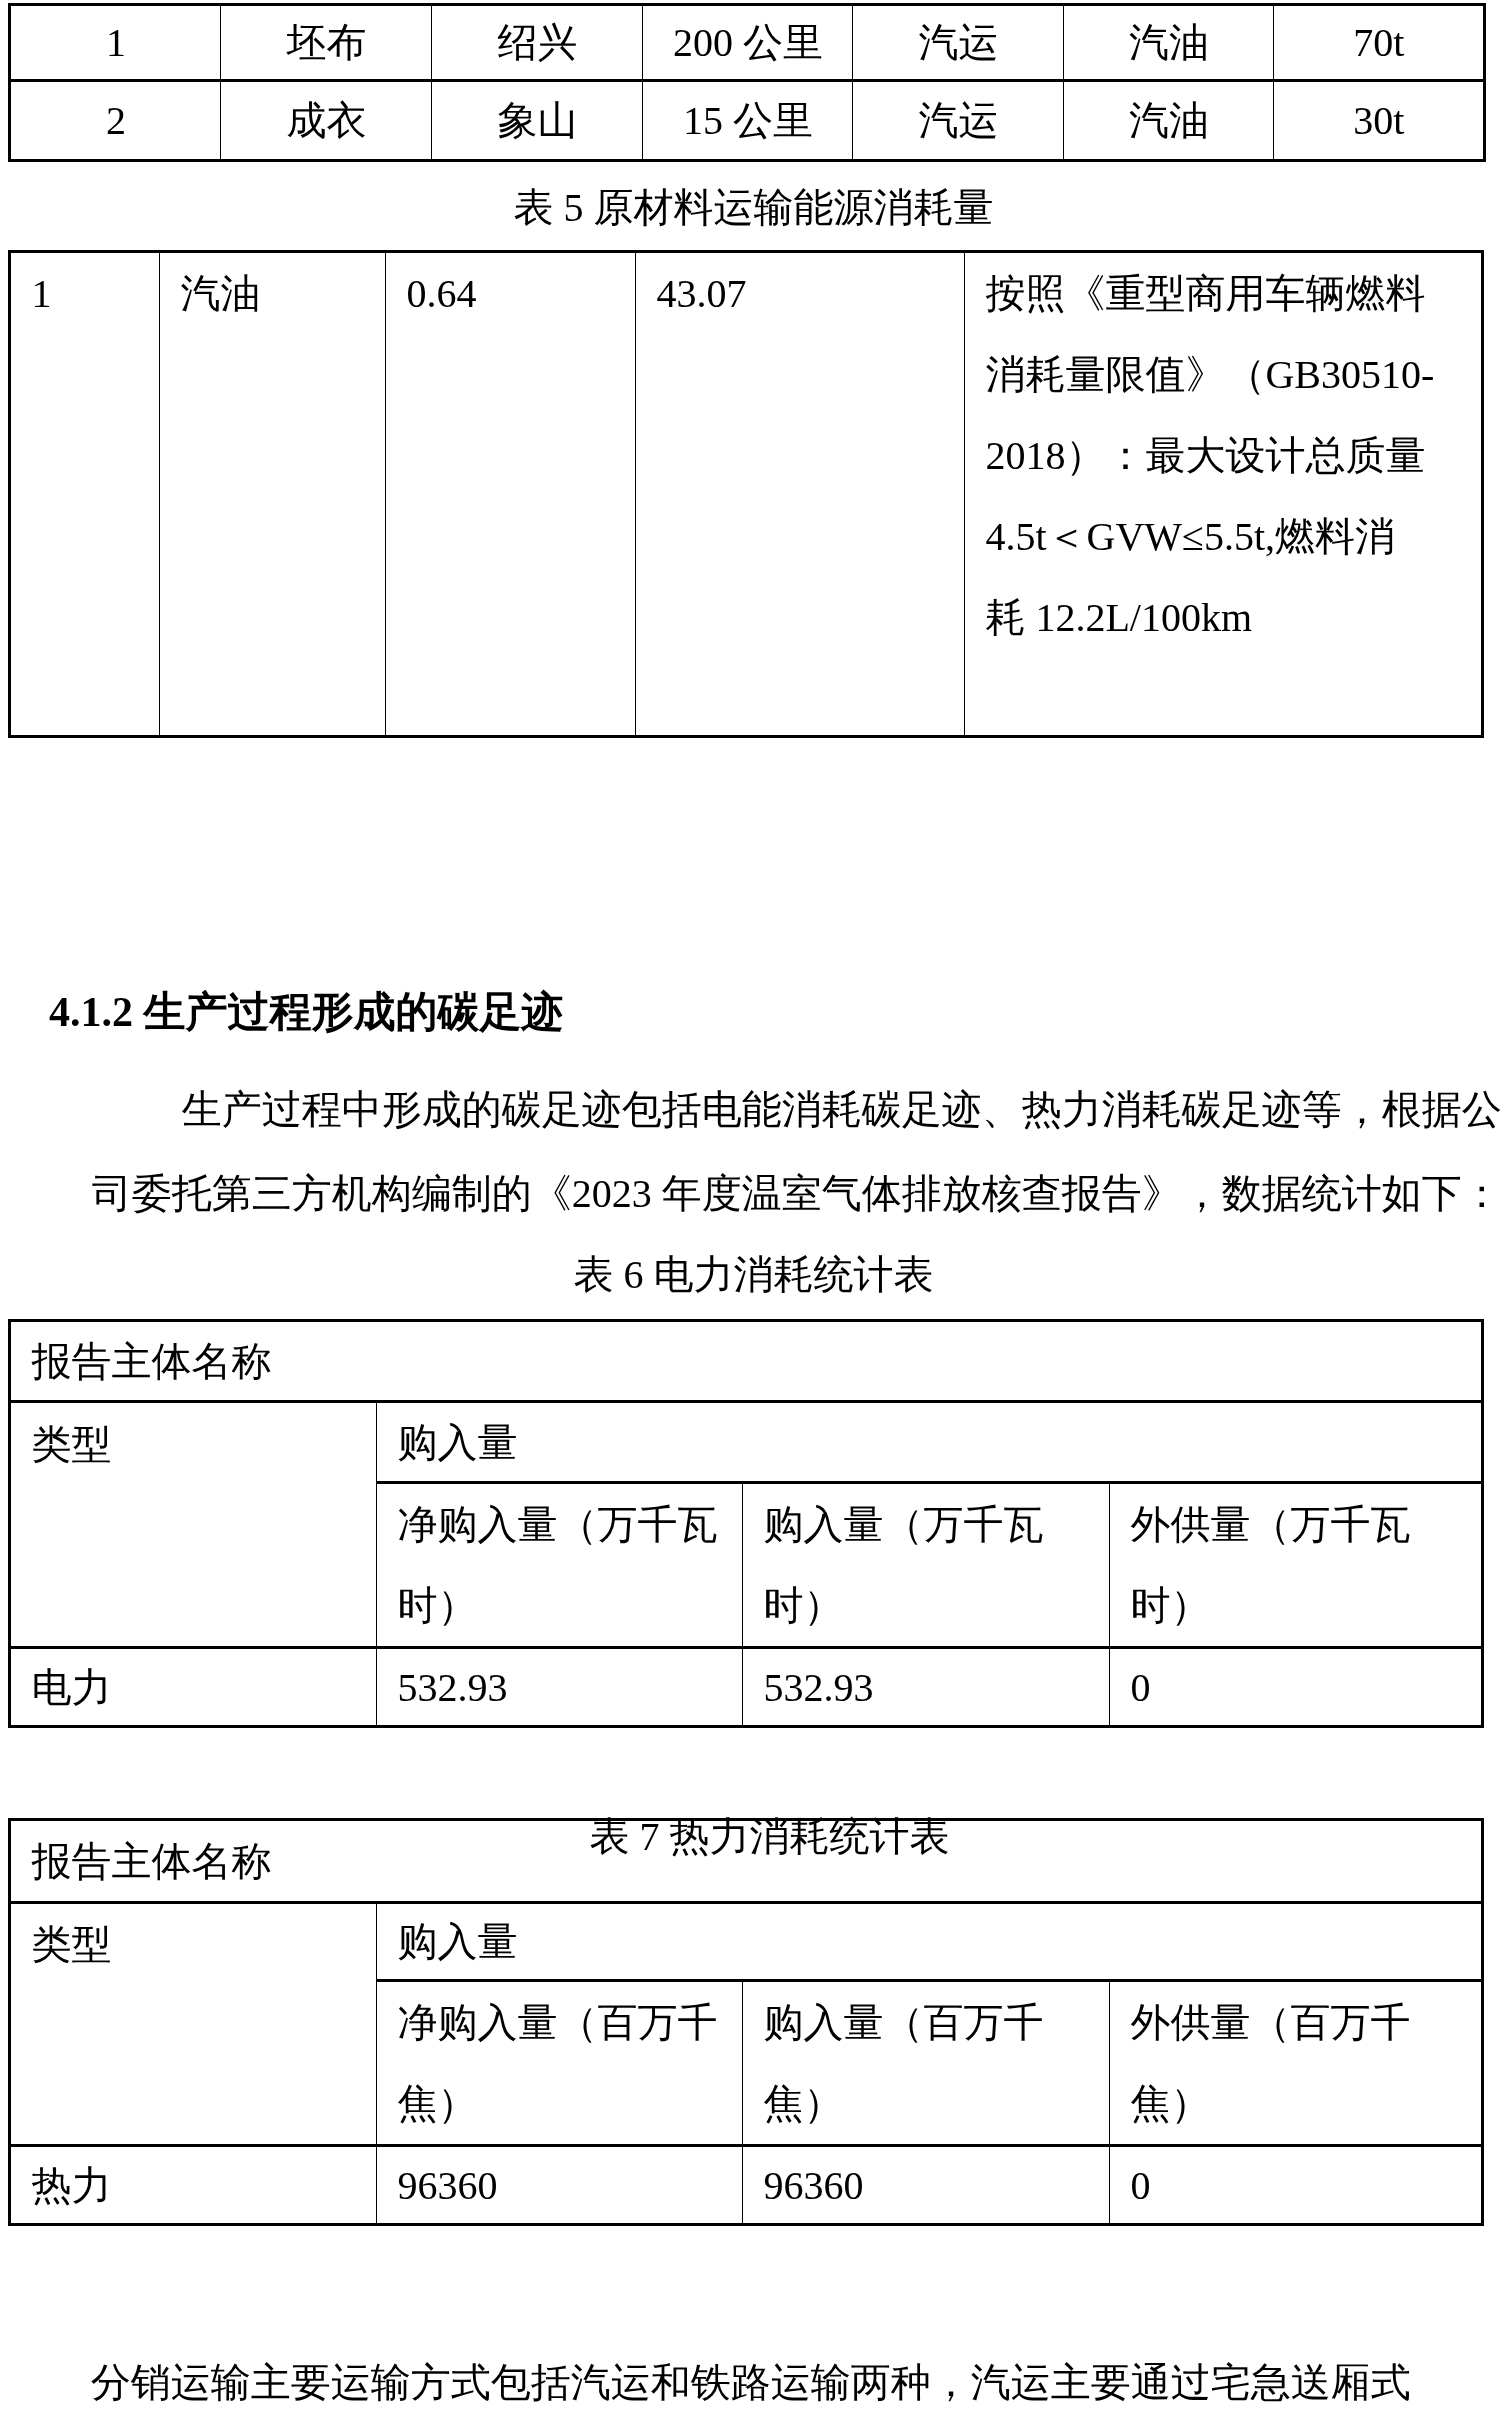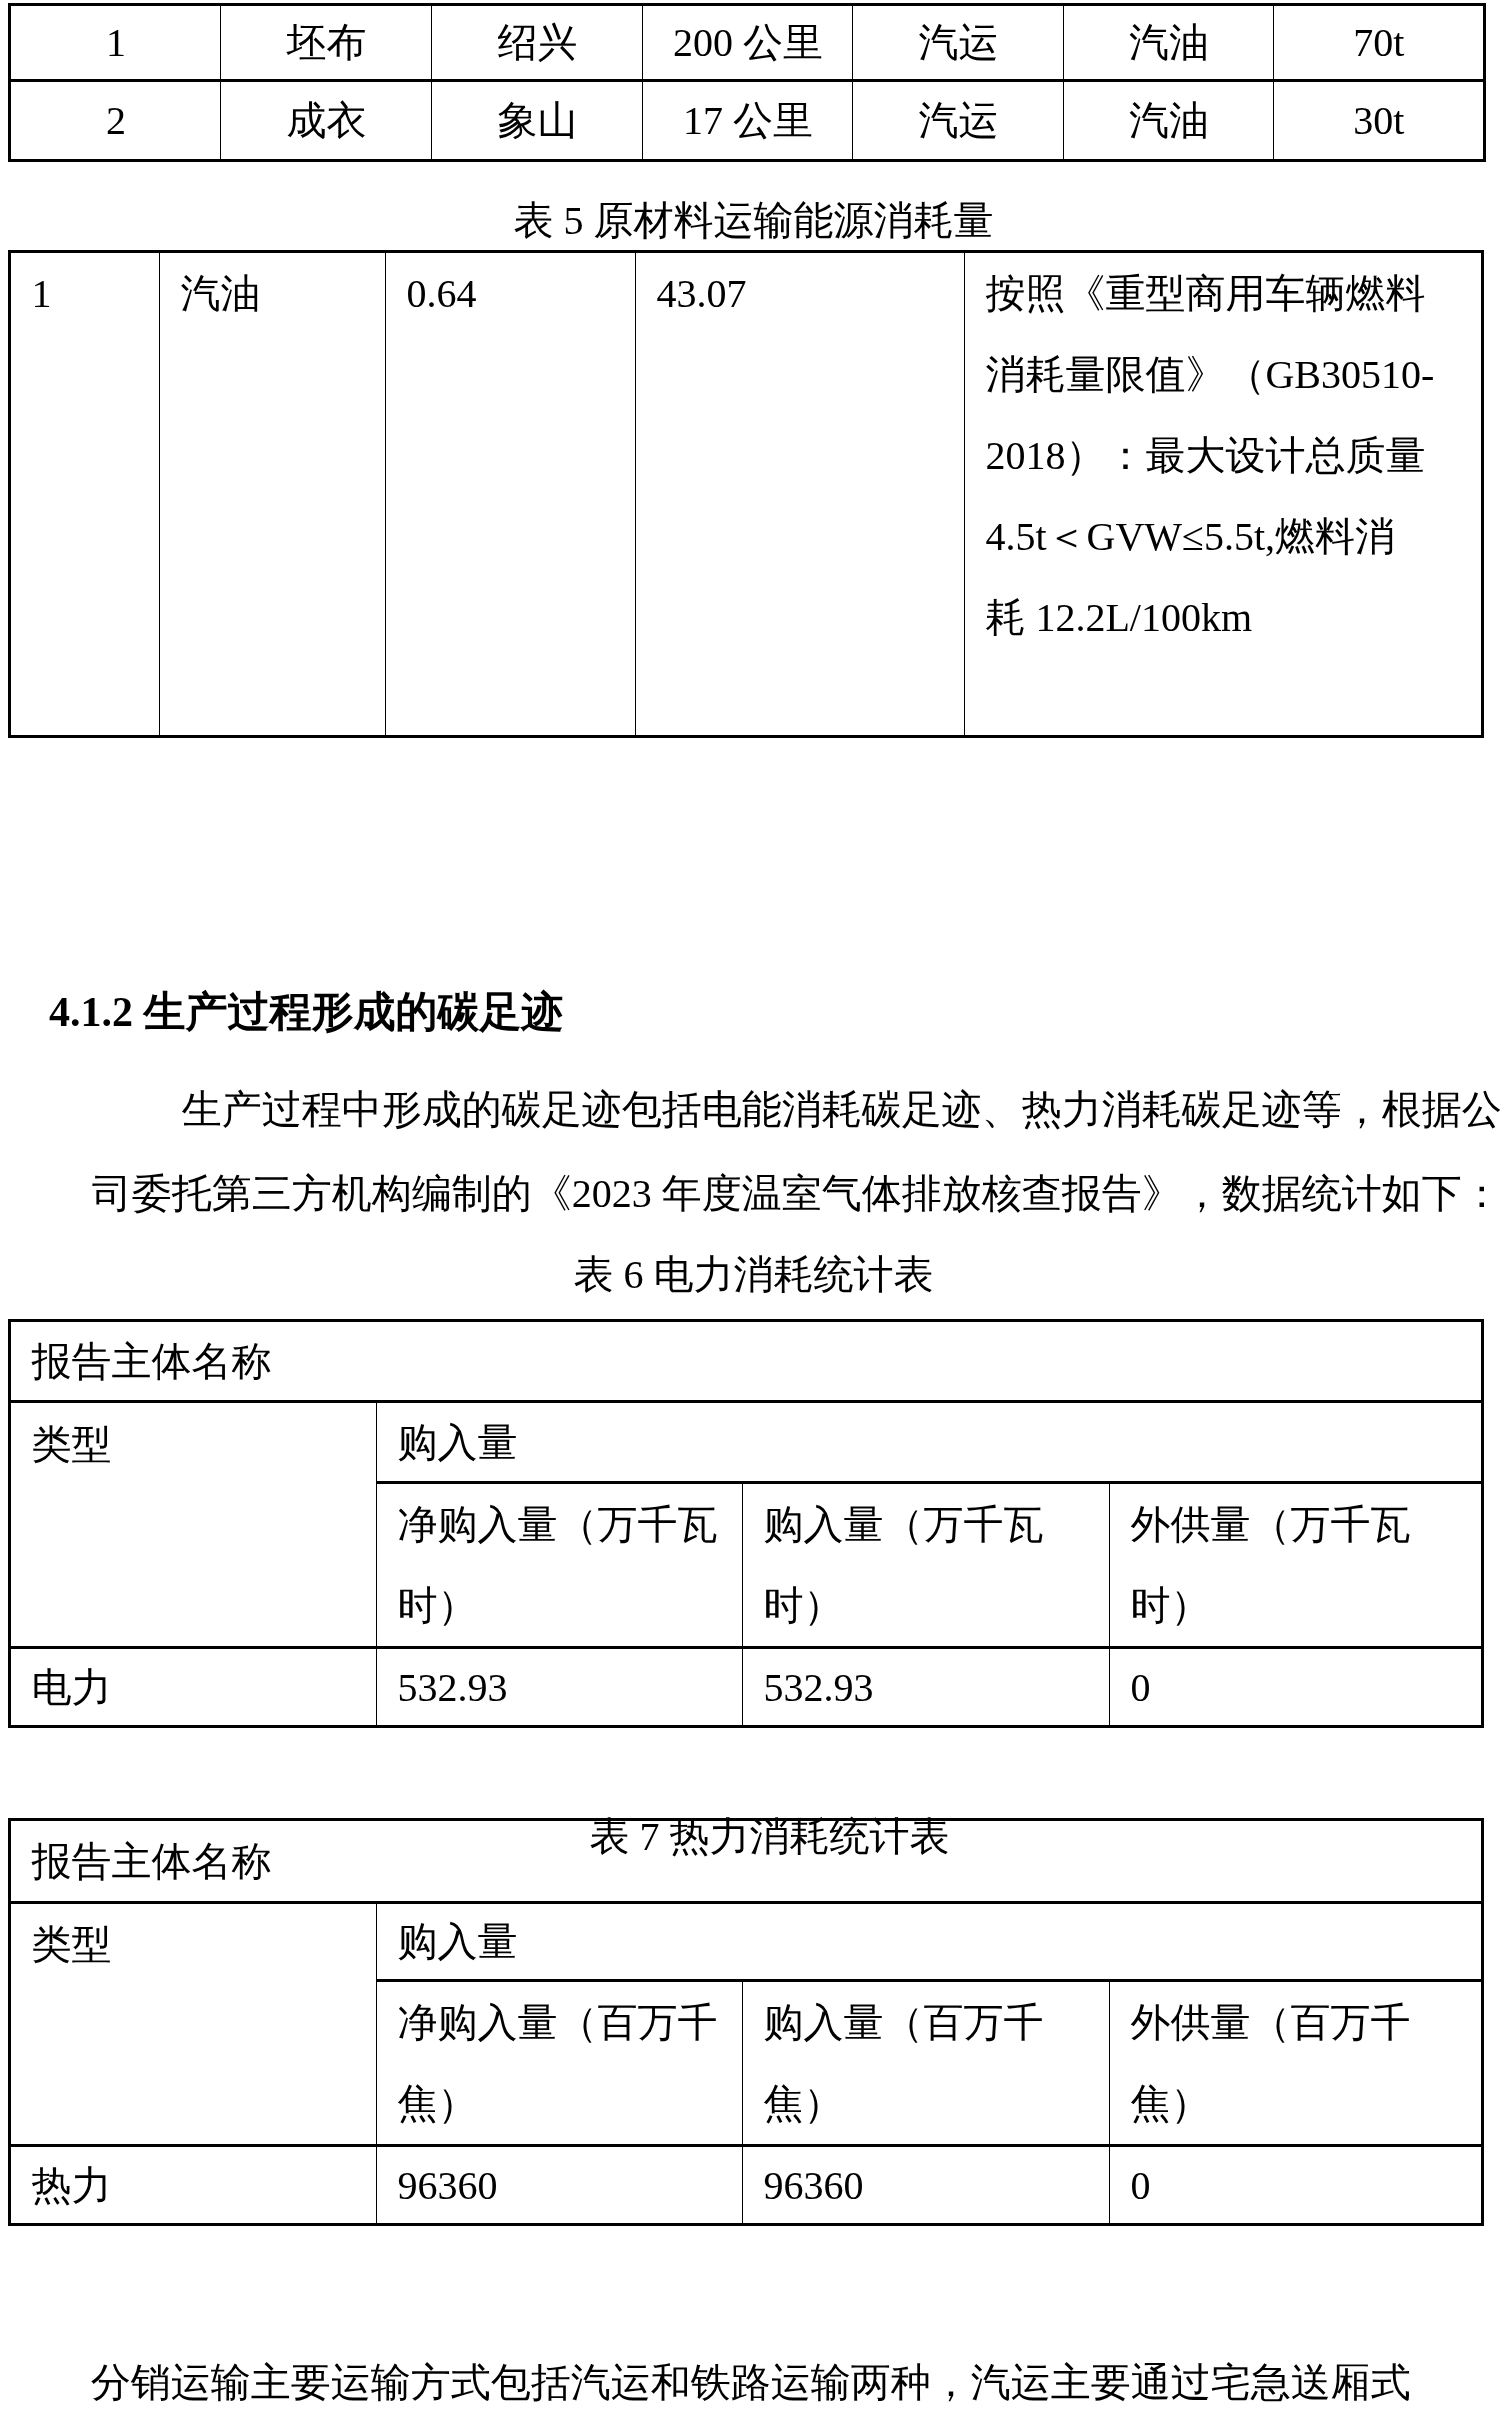--- a/index.html
+++ b/index.html
@@ -86,29 +86,29 @@
       <td class="cell-center">绍兴</td>
       <td class="cell-center">200 公里</td>
       <td class="cell-center">汽运</td>
       <td class="cell-center">汽油</td>
       <td class="cell-center">70t</td>
     </tr>
     <tr style="height:80px;">
       <td class="cell-center">2</td>
       <td class="cell-center">成衣</td>
       <td class="cell-center">象山</td>
-      <td class="cell-center">17 公里</td>
+      <td class="cell-center">15 公里</td>
       <td class="cell-center">汽运</td>
       <td class="cell-center">汽油</td>
       <td class="cell-center">30t</td>
     </tr>
   </tbody>
     </table>
 
-  <div class="caption" style="top: 196px;">表 5 原材料运输能源消耗量</div>
+  <div class="caption" style="top: 183px;">表 5 原材料运输能源消耗量</div>
 
   <table class="doc-table" style="top: 250px;">
     <colgroup>
       <col style="width:150px">
         <col style="width:226px">
         <col style="width:250px">
       <col style="width:329px">
         <col style="width:518px">
     </colgroup>
     <tbody>

